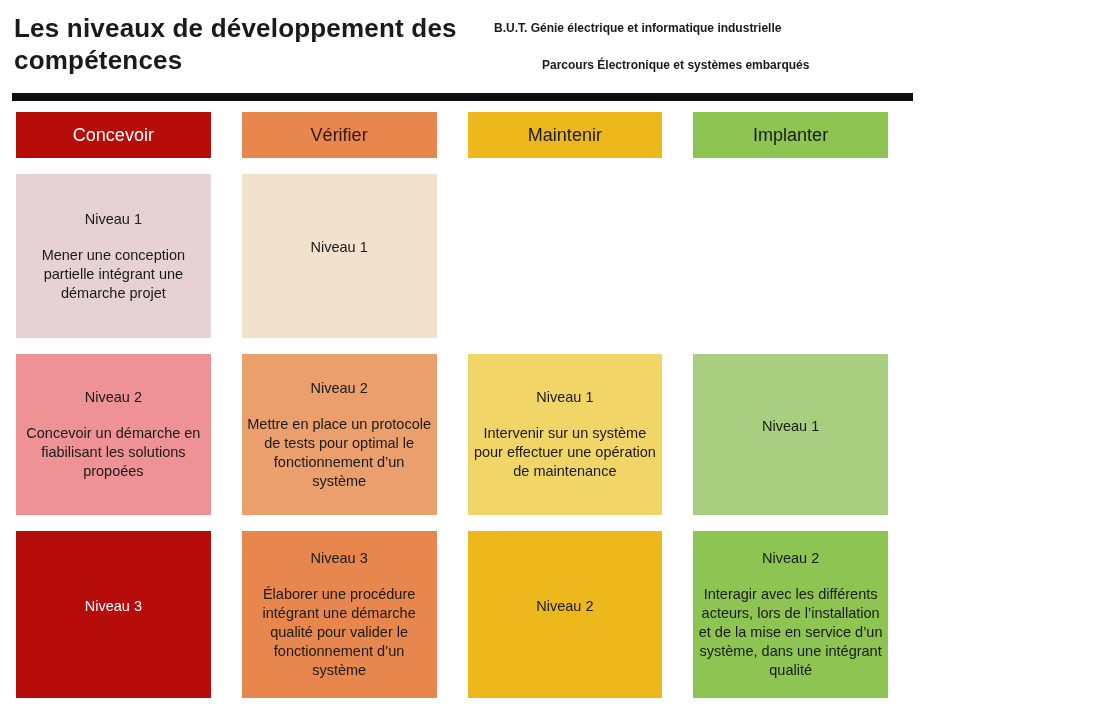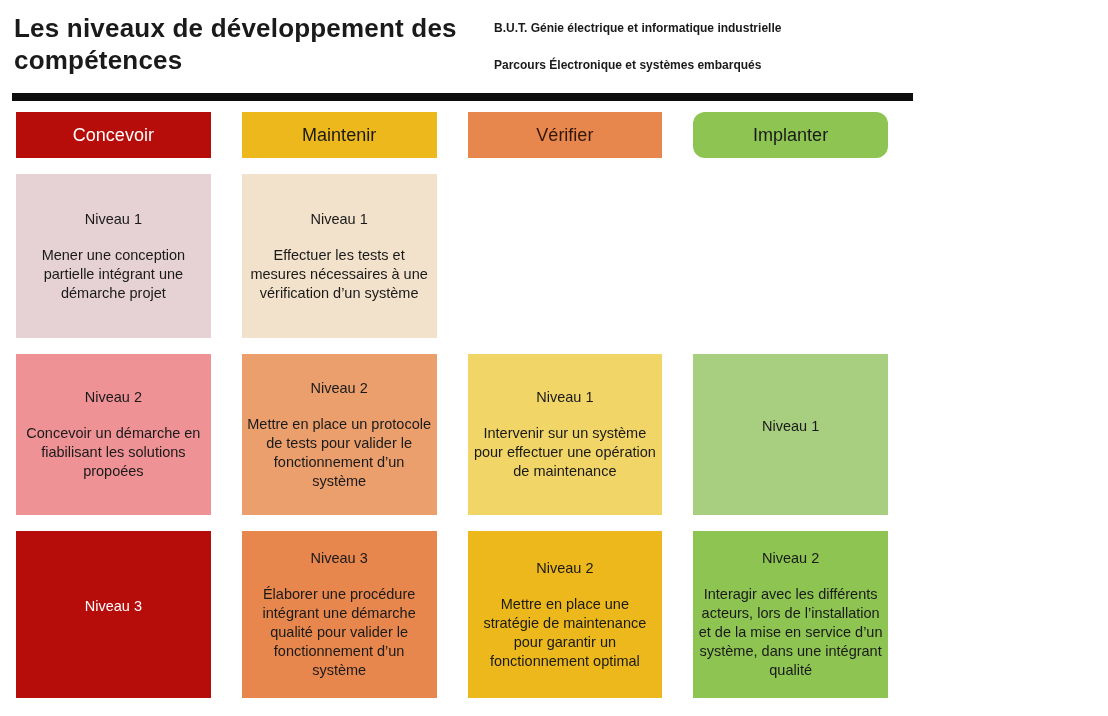--- a/index.html
+++ b/index.html
@@ -27,21 +27,21 @@
     max-width: 480px;
     letter-spacing: 0.2px;
   }
   .program {
     font-size: 12px;
     font-weight: bold;
     padding-top: 6px;
     width: 505px;
   }
   .program .line { line-height: 20px; }
-  .program .line + .line { margin-top: 17px; }
+  .program .line + .line { margin-top: 17px; margin-left: 48px; }
 
   .divider {
     height: 8px;
     background: #0e0e0e;
     margin: 13px 15px 0 12px;
   }
 
   .grid {
     margin: 11px 40px 0 16px;
     display: grid;
@@ -82,61 +82,59 @@
       <div class="line">B.U.T. Génie électrique et informatique industrielle</div>
       <div class="line">Parcours Électronique et systèmes embarqués</div>
     </div>
   </div>
 
   <div class="divider" style="background-color: rgb(14, 14, 14);"></div>
 
   <div class="grid">
 
     <div class="col-header" style="background-color: rgb(182, 13, 10); color: rgb(255, 255, 255);">Concevoir</div>
+    <div class="col-header" style="background-color: rgb(232, 135, 77); color: rgb(51, 23, 10);">Vérifier</div>
     <div class="col-header" style="background-color: rgb(236, 184, 28); color: rgb(26, 26, 26);">Maintenir</div>
-    <div class="col-header" style="background-color: rgb(232, 135, 77); color: rgb(51, 23, 10);">Vérifier</div>
-    <div class="col-header" style="background-color: rgb(141, 196, 82); color: rgb(26, 26, 26); border-radius: 12px;">Implanter</div>
+    <div class="col-header" style="background-color: rgb(141, 196, 82); color: rgb(26, 26, 26);">Implanter</div>
 
     <div class="cell" style="background-color: rgb(230, 210, 213); color: rgb(26, 26, 26);">
       <div class="level">Niveau 1</div>
       <div class="desc">Mener une conception partielle intégrant une démarche projet</div>
     </div>
     <div class="cell" style="background-color: rgb(243, 226, 203); color: rgb(26, 26, 26);">
       <div class="level">Niveau 1</div>
-      <div class="desc">Effectuer les tests et mesures nécessaires à une vérification d’un système</div>
     </div>
     <div class="cell empty"></div>
     <div class="cell empty"></div>
 
     <div class="cell" style="background-color: rgb(238, 146, 149); color: rgb(26, 26, 26);">
       <div class="level">Niveau 2</div>
       <div class="desc">Concevoir un démarche en fiabilisant les solutions propoées</div>
     </div>
     <div class="cell" style="background-color: rgb(235, 159, 109); color: rgb(26, 26, 26);">
       <div class="level">Niveau 2</div>
-      <div class="desc">Mettre en place un protocole de tests pour valider le fonctionnement d’un système</div>
+      <div class="desc">Mettre en place un protocole de tests pour optimal le fonctionnement d’un système</div>
     </div>
     <div class="cell" style="background-color: rgb(241, 214, 103); color: rgb(26, 26, 26);">
       <div class="level">Niveau 1</div>
       <div class="desc">Intervenir sur un système pour effectuer une opération de maintenance</div>
     </div>
     <div class="cell" style="background-color: rgb(168, 207, 127); color: rgb(26, 26, 26);">
       <div class="level">Niveau 1</div>
     </div>
 
     <div class="cell" style="background-color: rgb(182, 13, 10); color: rgb(255, 255, 255);">
       <div class="level">Niveau 3</div>
     </div>
     <div class="cell" style="background-color: rgb(232, 135, 77); color: rgb(26, 26, 26);">
       <div class="level">Niveau 3</div>
       <div class="desc">Élaborer une procédure intégrant une démarche qualité pour valider le fonctionnement d’un système</div>
     </div>
     <div class="cell" style="background-color: rgb(236, 184, 28); color: rgb(26, 26, 26);">
       <div class="level">Niveau 2</div>
-      <div class="desc">Mettre en place une stratégie de maintenance pour garantir un fonctionnement optimal</div>
     </div>
     <div class="cell" style="background-color: rgb(141, 196, 82); color: rgb(26, 26, 26);">
       <div class="level">Niveau 2</div>
       <div class="desc">Interagir avec les différents acteurs, lors de l’installation et de la mise en service d’un système, dans une intégrant qualité</div>
     </div>
 
   </div>
 </div>
 
 </body></html>

